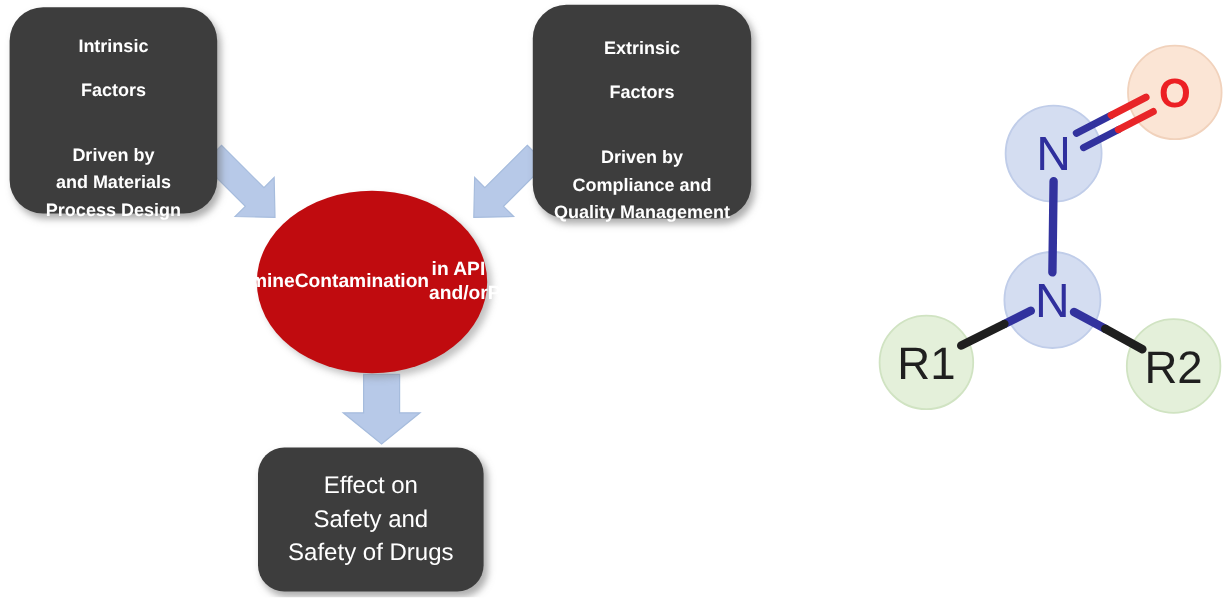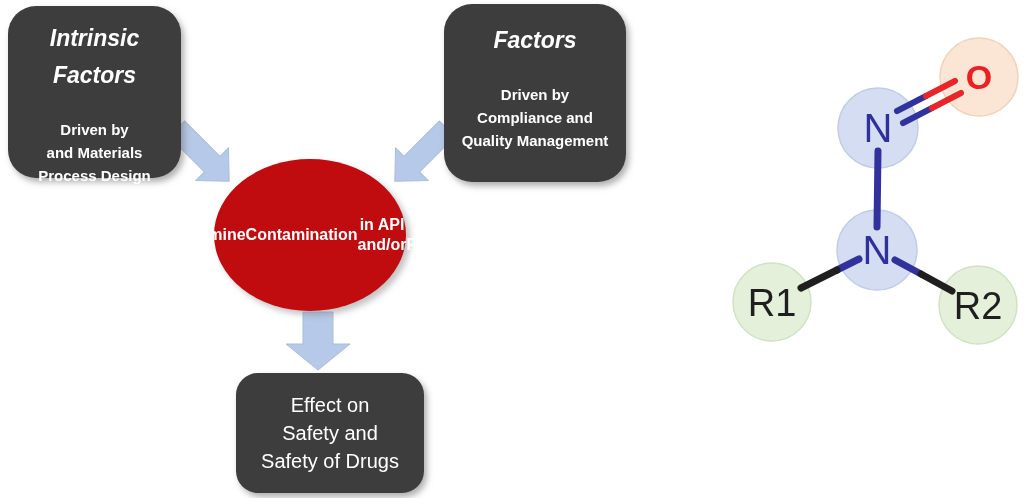--- a/index.html
+++ b/index.html
@@ -21,42 +21,42 @@
     display: flex;
     flex-direction: column;
     align-items: center;
     justify-content: flex-start;
     text-align: center;
     box-shadow: 3px 4px 6px rgba(110,110,110,0.55);
     box-sizing: border-box;
   }
   .box-intrinsic { left: 8px;   top: 6px;  width: 173px; height: 172px; padding-top: 14px; }
   .box-extrinsic { left: 444px; top: 4px;  width: 182px; height: 178px; padding-top: 18px; }
-  .box-title-line { font-size: 23px; font-weight: bold; line-height: 37px; font-style: italic; }
+  .box-title-line { font-size: 15px; font-weight: bold; line-height: 37px; }
   .box-sub { margin-top: 24px; }
   .box-sub-line { font-size: 15px; font-weight: bold; line-height: 23px; }
 
   
   .center-ellipse {
     position: absolute;
     left: 214px; top: 159px; width: 192px; height: 152px;
     background: #c00b0f;
     border-radius: 50%;
     color: #ffffff;
     display: flex;
     align-items: center;
     justify-content: center;
     text-align: center;
     box-shadow: 4px 4px 6px rgba(120,120,120,0.45);
   }
   .ellipse-line { font-size: 16px; font-weight: bold; line-height: 20px; }
 
   
   .box-effect {
-    left: 236px; top: 373px; width: 188px; height: 120px;
+    left: 215px; top: 373px; width: 188px; height: 120px;
     border-radius: 22px;
     justify-content: center;
     padding-top: 0;
   }
   .effect-line { font-size: 20px; font-weight: normal; line-height: 28px; }
 
   
   .block-arrow { position: absolute; overflow: visible; }
   .block-arrow polygon { stroke: #a6bcdd; stroke-width: 1; }
   .arrow-intrinsic { left: 158px; top: 110px; }
@@ -95,20 +95,21 @@
     <div class="box-title-line">Intrinsic</div>
     <div class="box-title-line">Factors</div>
     <div class="box-sub">
       <div class="box-sub-line">Driven by</div>
       <div class="box-sub-line">and Materials</div>
       <div class="box-sub-line">Process Design</div>
     </div>
   </div>
 
   <div class="dark-box box-extrinsic">
+    <div class="box-title-line">Extrinsic</div>
     <div class="box-title-line">Factors</div>
     <div class="box-sub">
       <div class="box-sub-line">Driven by</div>
       <div class="box-sub-line">Compliance and</div>
       <div class="box-sub-line">Quality Management</div>
     </div>
   </div>
 
   <div class="center-ellipse">
     <div class="ellipse-line">Nitrosamine</div>

